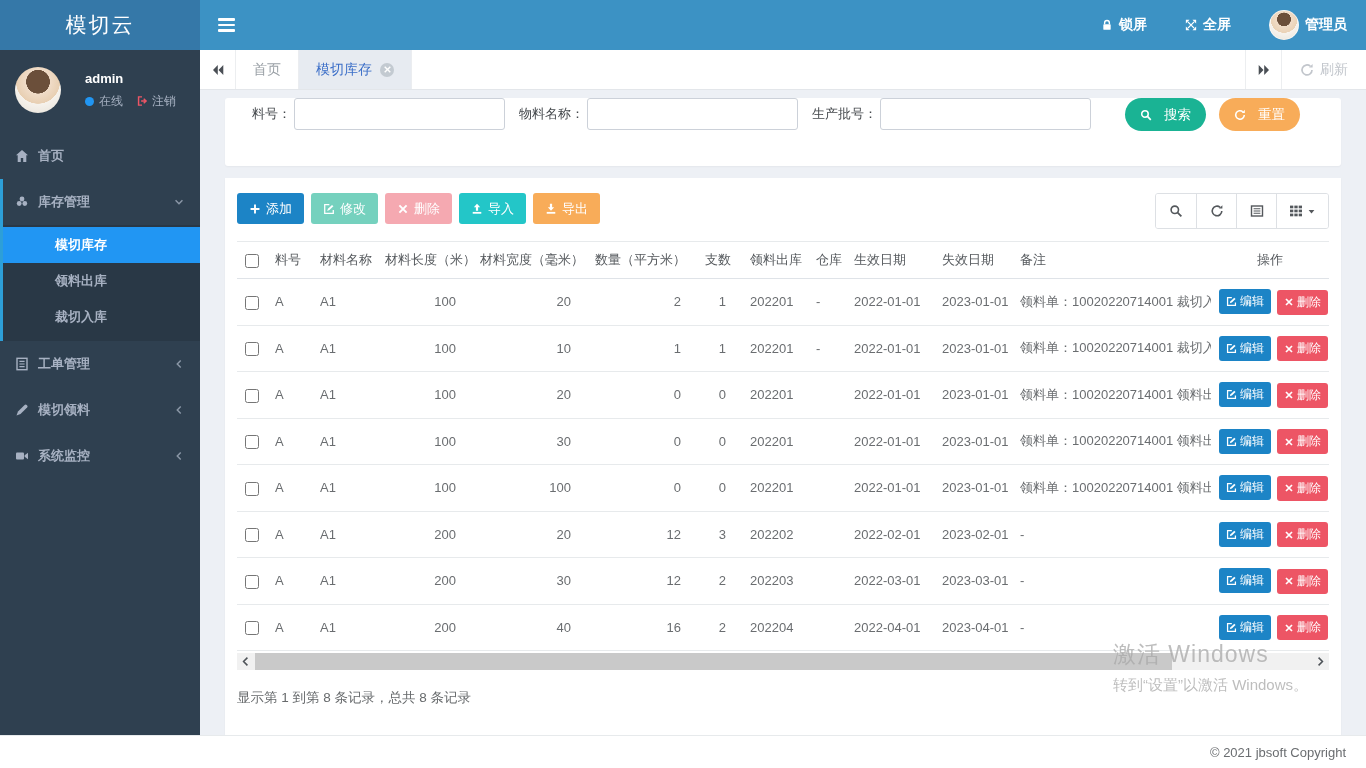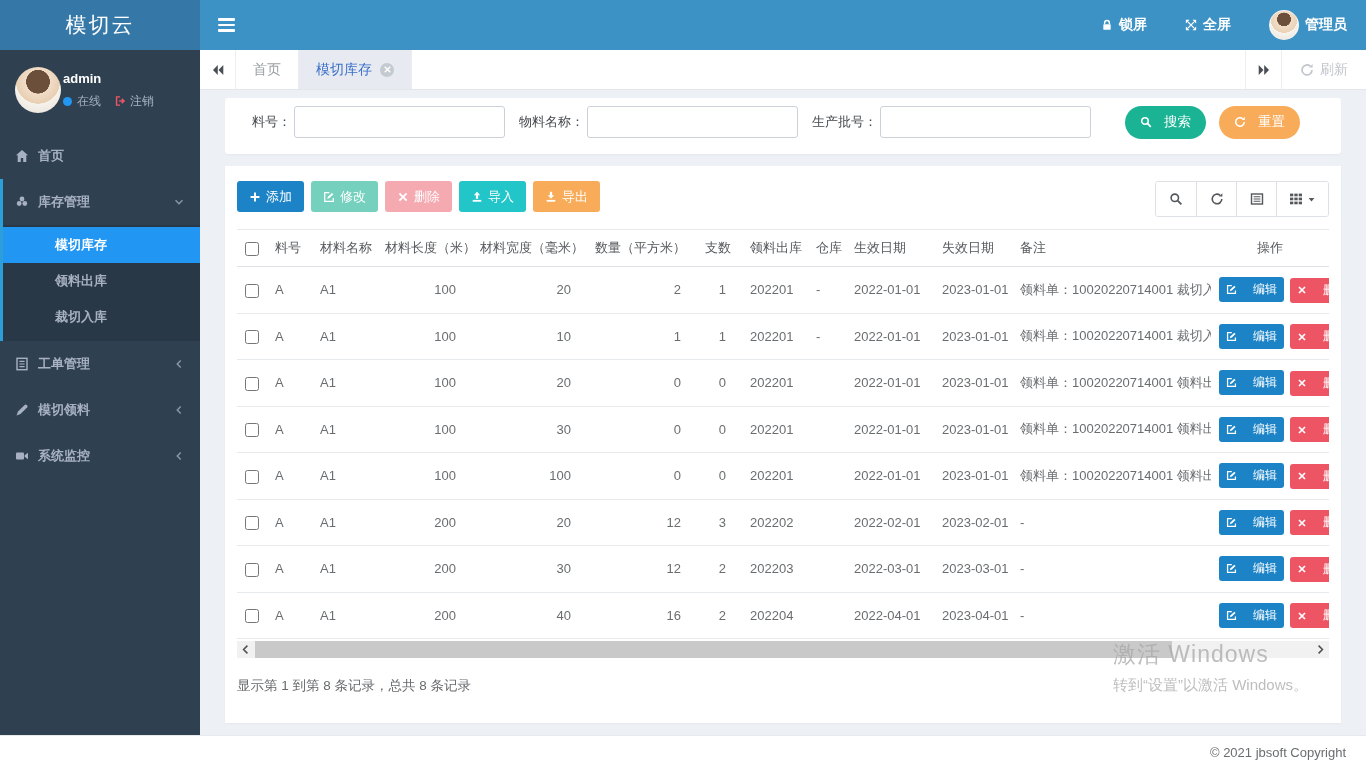--- a/index.html
+++ b/index.html
@@ -24,21 +24,21 @@
   .avatar-sm{width:30px;height:30px;border-radius:50%;border:1px solid rgba(255,255,255,.6);
      background:radial-gradient(circle at 50% 30%,#6b4f3a 0%,#6b4f3a 28%,#f0dcc8 29%,#ead2b6 55%,#f7f3ee 56%,#e9e4da 100%);}
   .ic{width:14px;height:14px;display:inline-block;vertical-align:middle;flex:0 0 auto;}
   .ic-12{width:12px;height:12px;}
 
   
   .body-row{flex:1;display:flex;min-height:0;}
 
   
   .sidebar{width:200px;flex:0 0 200px;background:var(--sidebar-bg);color:#a7b1c2;overflow:hidden;}
-  .user-panel{display:flex;align-items:center;gap:2px;padding:17px 15px 16px 15px;}
+  .user-panel{display:flex;align-items:center;gap:24px;padding:17px 15px 16px 15px;}
   .avatar-lg{width:46px;height:46px;border-radius:50%;flex:0 0 46px;
      background:radial-gradient(circle at 50% 32%,#6b4f3a 0%,#6b4f3a 30%,#f0dcc8 31%,#e8cfb2 56%,#f6f2ec 57%,#e6e1d7 100%);}
   .user-name{color:#fff;font-weight:bold;font-size:13px;margin-bottom:7px;}
   .user-status{display:flex;align-items:center;gap:5px;font-size:12px;}
   .dot-online{width:9px;height:9px;border-radius:50%;background:var(--active-blue);display:inline-block;}
   .logout{display:flex;align-items:center;gap:4px;margin-left:8px;cursor:pointer;color:#a7b1c2;}
   .logout .ic{color:var(--danger);}
   .nav{margin-top:4px;}
   .nav-item{display:flex;align-items:center;gap:9px;padding:14px 15px;font-size:13px;font-weight:bold;
             color:#a7b1c2;cursor:pointer;}
@@ -57,21 +57,21 @@
   .tab{display:flex;align-items:center;gap:8px;padding:0 17px;font-size:14px;color:#9aa0a6;cursor:pointer;border-right:1px solid #ebedf0;}
   .tab.active{background:#e7ebf1;color:var(--tab-active-text);}
   .tab-close{width:14px;height:14px;border-radius:50%;background:#c3cad1;display:inline-flex;align-items:center;justify-content:center;cursor:pointer;}
   .tab-close svg{width:7px;height:7px;}
   .tabbar-spacer{flex:1;}
   .refresh-btn{display:flex;align-items:center;gap:6px;padding:0 18px;color:#c2c6cc;font-size:14px;cursor:pointer;border-left:1px solid #eceef0;}
 
   .content{flex:1;background:var(--content-bg);padding:8px 25px 0 25px;position:relative;overflow:hidden;}
 
   
-  .search-panel{background:#fff;border-radius:3px;height:56px;display:flex;align-items:center;
+  .search-panel{background:#fff;border-radius:3px;height:68px;display:flex;align-items:flex-start;
      padding:0 15px 8px 27px;margin-bottom:12px;box-shadow:0 1px 2px rgba(0,0,0,.04);}
   .sfield{display:flex;align-items:center;margin-right:14px;}
   .sfield label{font-size:13px;color:#44484c;margin-right:3px;white-space:nowrap;}
   .sfield input{width:211px;height:32px;border:1px solid #ccd1d9;border-radius:3px;padding:0 8px;font-size:13px;color:#555;outline:none;}
   .btn-pill{display:inline-flex;align-items:center;gap:12px;height:33px;padding:0 15px;border:none;border-radius:17px;
      color:#fff;font-size:13.5px;cursor:pointer;margin-left:8px;}
   .btn-search{background:var(--green);margin-left:20px;}
   .btn-reset{background:var(--orange);margin-left:13px;}
 
   
@@ -92,21 +92,21 @@
 
   
   table{width:100%;border-collapse:collapse;table-layout:fixed;}
   thead th{font-size:13px;color:#55595d;font-weight:normal;text-align:left;padding:9px 8px;
            border-top:1px solid #e7eaec;border-bottom:1px solid #dfe3e8;white-space:nowrap;overflow:hidden;}
   tbody td{font-size:13px;color:#6a6d70;padding:10px 8px;border-bottom:1px solid #e7eaec;white-space:nowrap;overflow:hidden;}
   th.num,td.num{text-align:right;padding-right:16px;}
   th.cb,td.cb{text-align:center;padding-left:4px;padding-right:4px;}
   th.op,td.op{text-align:center;}
   input[type=checkbox]{width:14px;height:14px;margin:0;vertical-align:middle;cursor:pointer;}
-  .mini-btn{display:inline-flex;align-items:center;gap:16px;border:none;border-radius:3px;color:#fff;
+  .mini-btn{display:inline-flex;align-items:center;gap:3px;border:none;border-radius:3px;color:#fff;
             font-size:12px;padding:4px 7px;cursor:pointer;}
   .mini-edit{background:var(--info-blue);margin-right:6px;}
   .mini-del{background:var(--danger);}
 
   
   .hscroll{height:17px;margin-top:2px;position:relative;background:#f1f1f1;}
   .hsb-arrow{position:absolute;top:0;width:17px;height:17px;display:flex;align-items:center;justify-content:center;
              color:#4e5358;background:#f1f1f1;cursor:pointer;z-index:2;}
   .hsb-arrow.left{left:0;}
   .hsb-arrow.right{right:0;}

